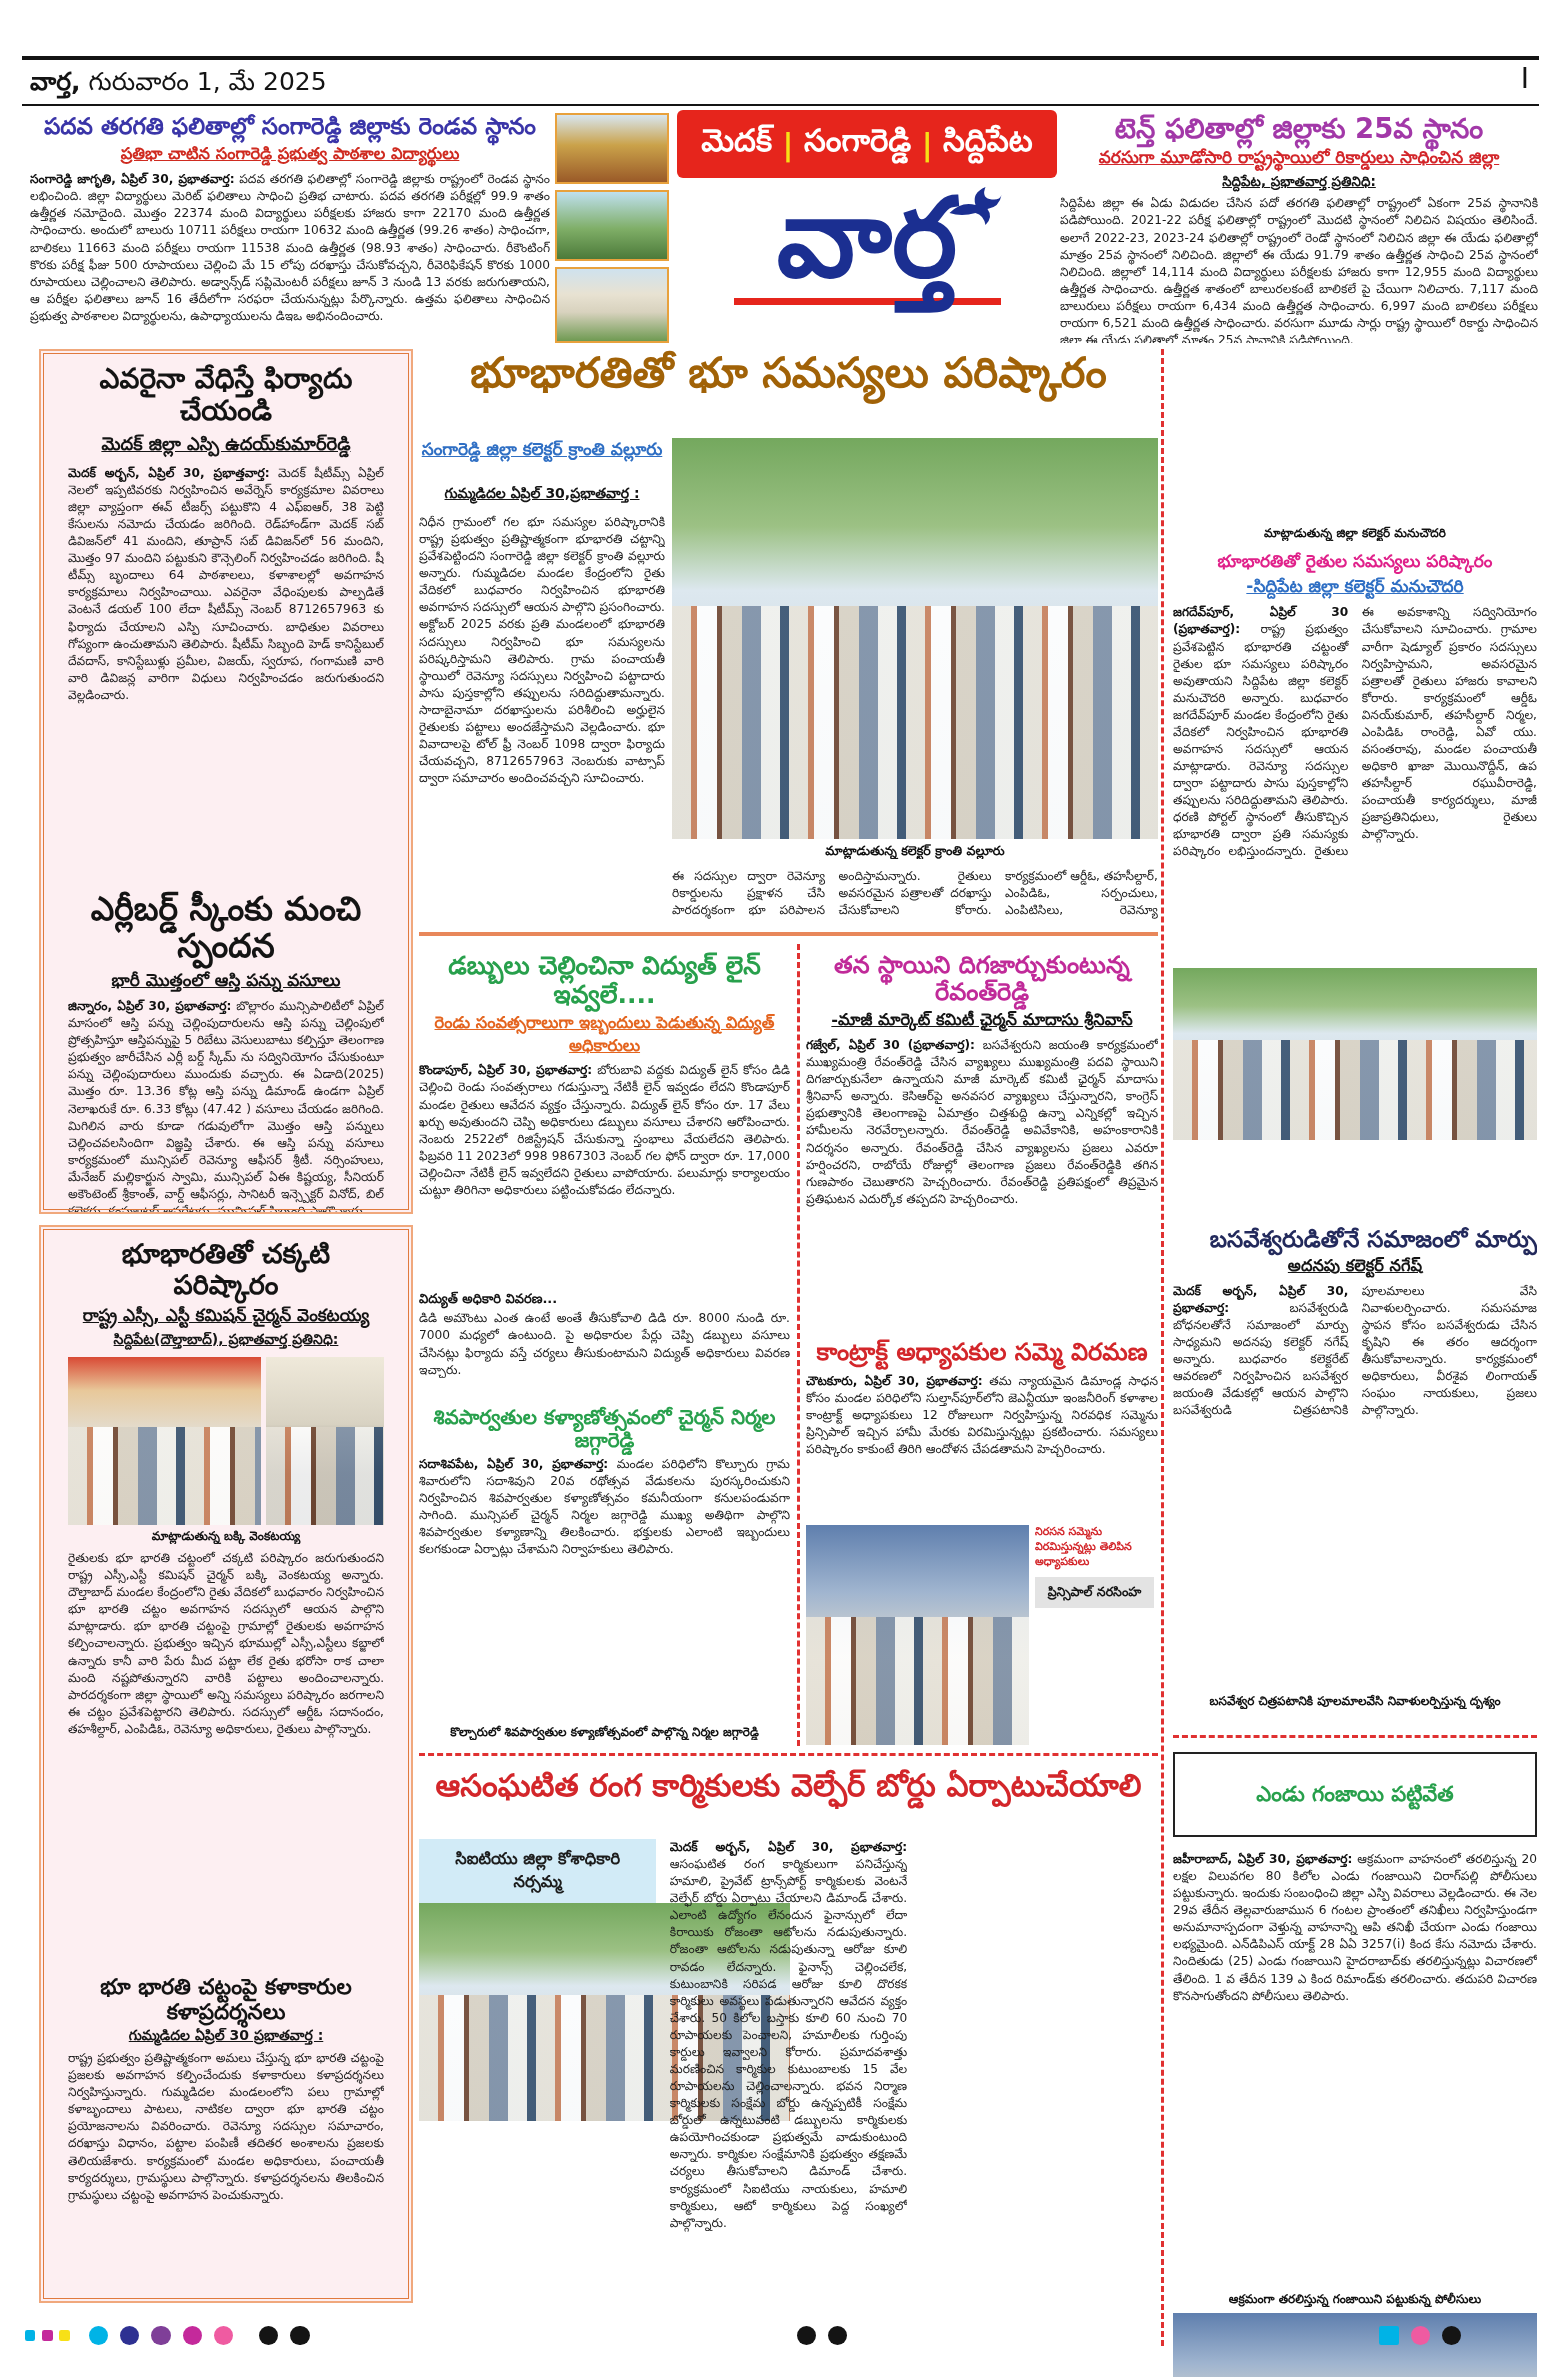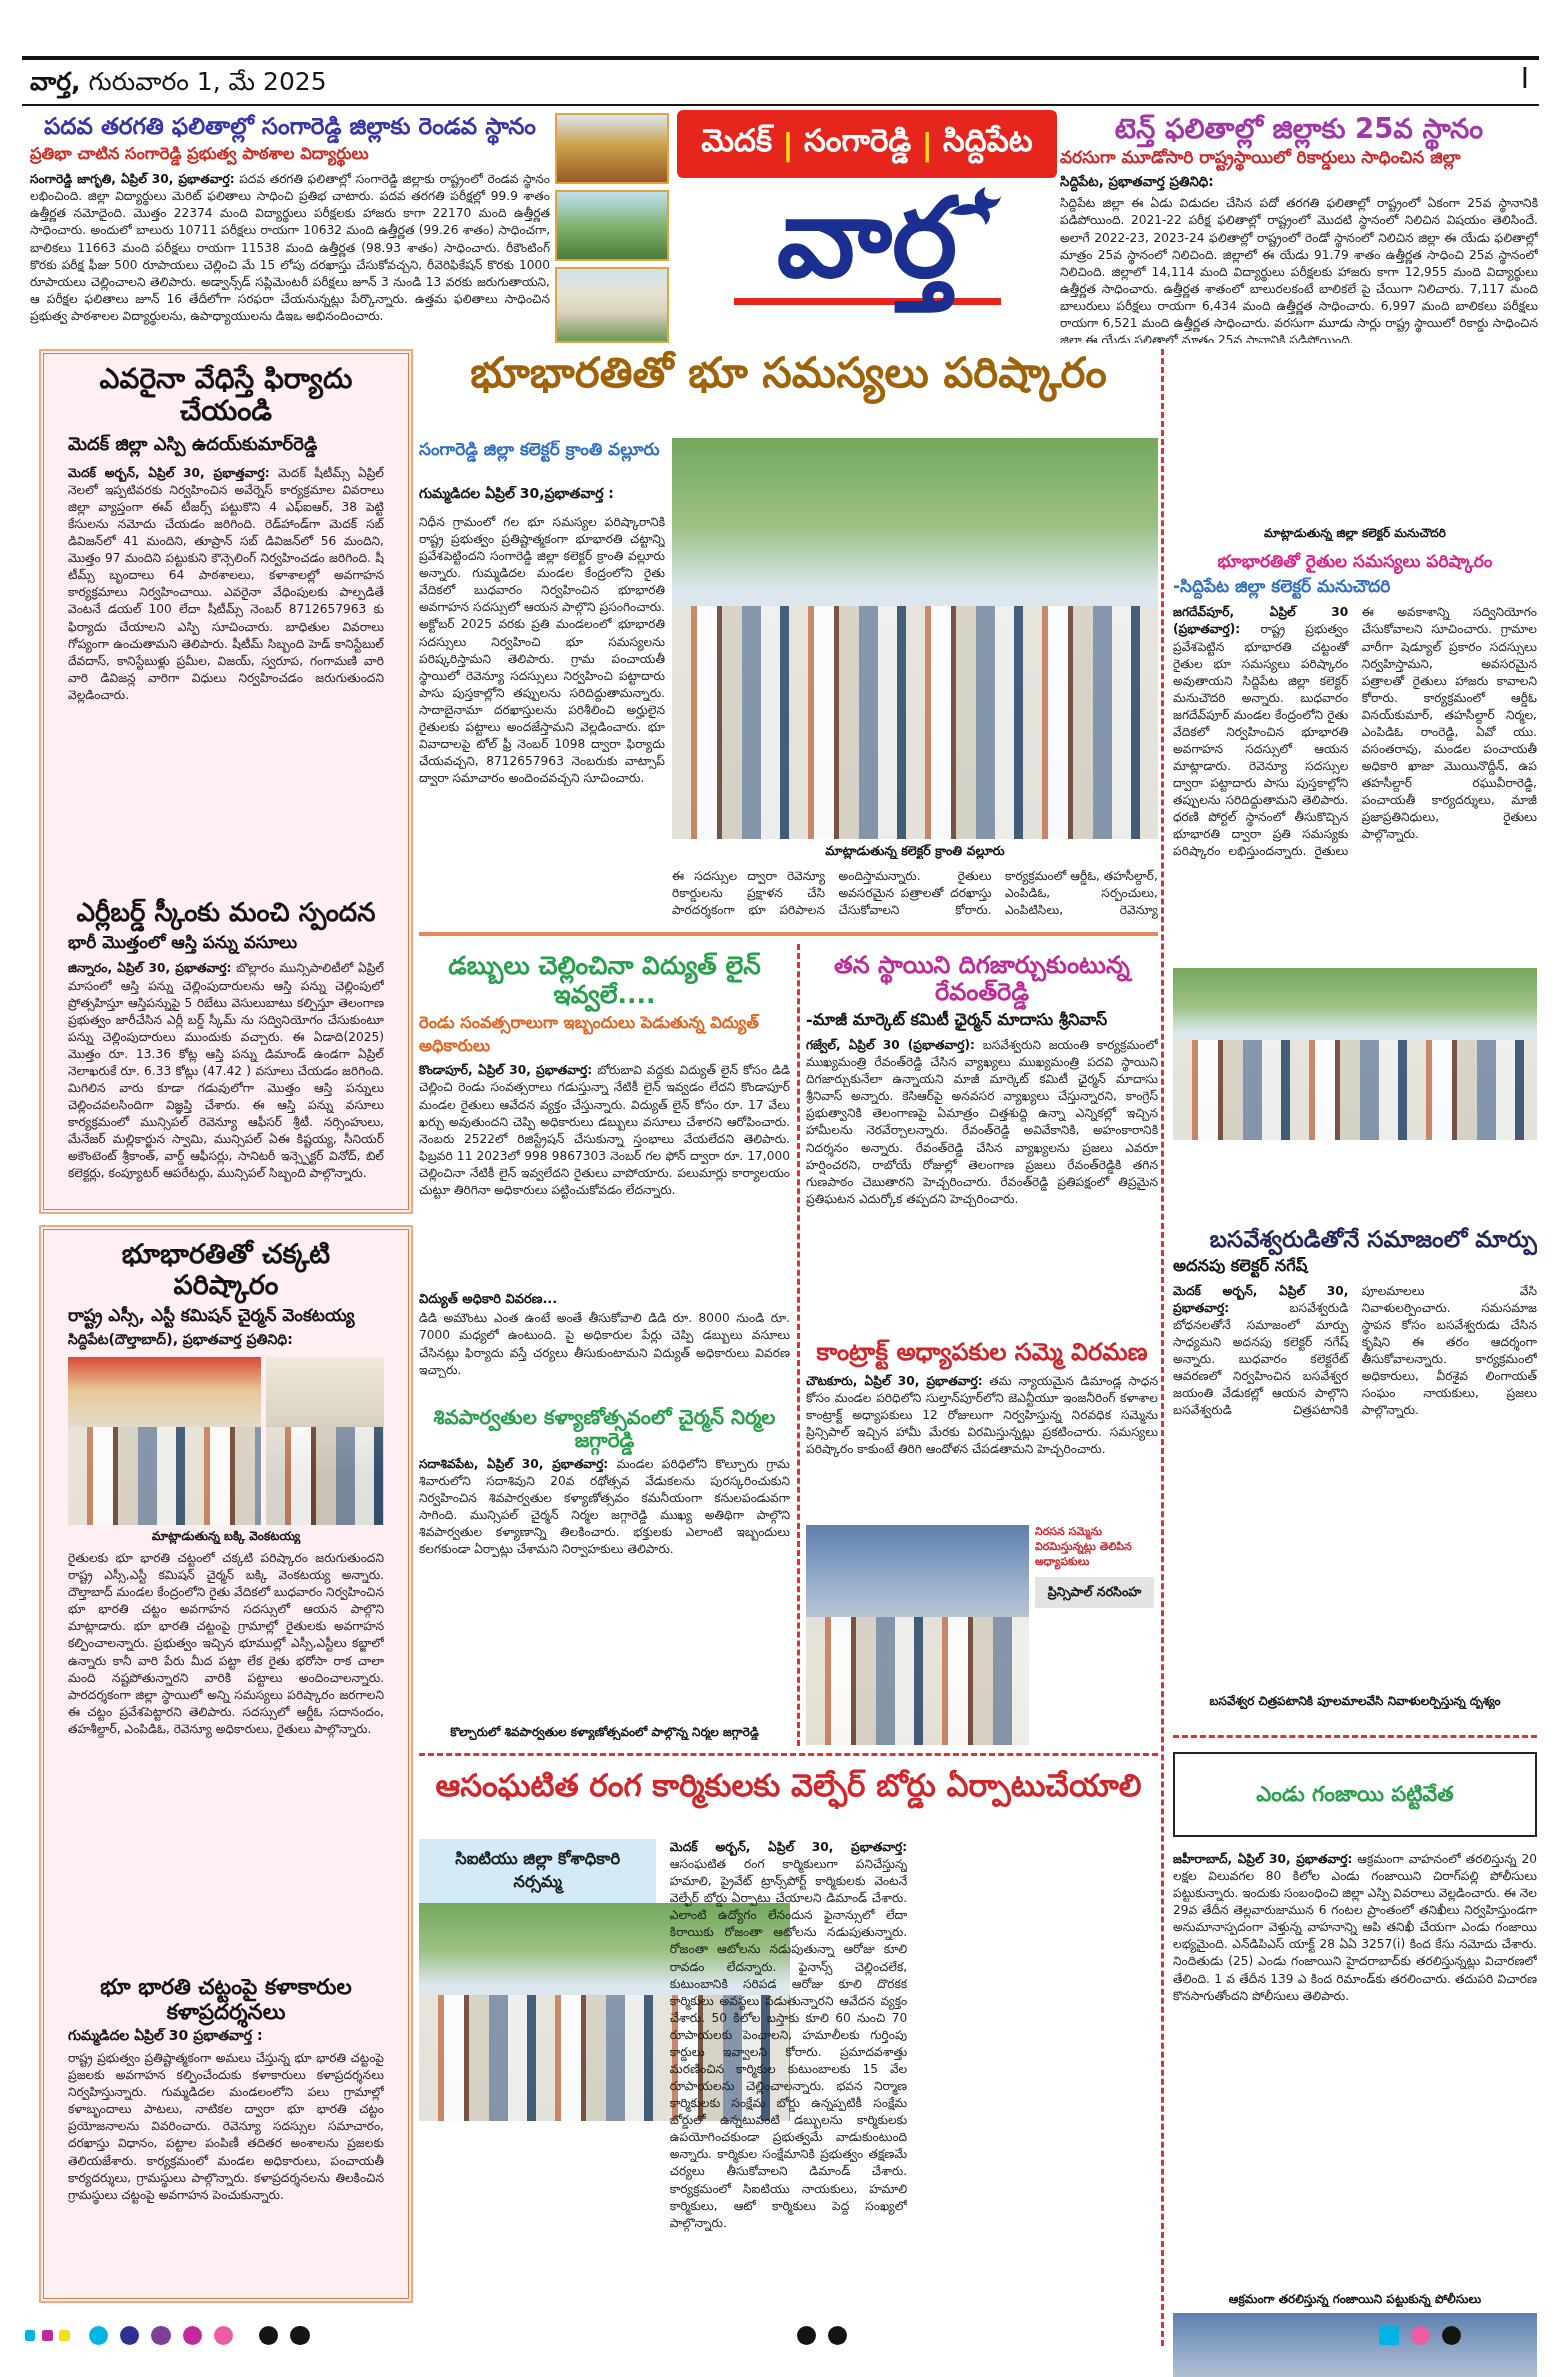--- a/index.html
+++ b/index.html
@@ -1,21 +1,21 @@
 <!DOCTYPE html>
 <html style="font-size:12px"><head>
 <meta charset="utf-8">
 <style>
   *{margin:0;padding:0;box-sizing:border-box;}
   html,body{background:#e9e9e9;}
   body{font-family:"DejaVu Sans","Liberation Sans",sans-serif;}
   .page{position:relative;width:1562px;height:2377px;background:#fff;margin:0 auto;overflow:hidden;color:#141414;}
   .abs{position:absolute;}
   .rule{background:#141414;}
-  .center{}
+  .center{text-align:center;text-decoration:underline;}
   .headline{font-weight:bold;line-height:1.14;text-align:center;}
   .body{font-size:12.2px;line-height:1.4;text-align:justify;color:#1c1c1c;overflow:hidden;}
   .dl{font-weight:bold;color:#111;}
   .caption{font-size:12px;font-weight:bold;text-align:center;color:#111;line-height:1.25;overflow:hidden;}
   .cols2{column-count:2;column-gap:13.4px;}
   .cols3{column-count:3;column-gap:13.4px;}
   .pinkbox{position:absolute;background:#fdeff2;border:2.2px solid #f0a87c;outline:0.7px solid #e07a3e;outline-offset:-5.2px;padding:12px 27px;overflow:hidden;}
   .photo{position:relative;overflow:hidden;background:linear-gradient(180deg,#74a85e 0%,#9cc184 22%,#dde8ef 38%,#cfdbe4 62%,#b9c7d1 100%);}
   .photo::after{content:"";position:absolute;left:0;right:0;bottom:0;height:58%;
     background:repeating-linear-gradient(90deg,#e8e4da 0 19.3px,#c87f5a 19.3px 25px,#ffffff 25px 45px,#6f4530 45px 50px,#d9d2c4 50px 70px,#7d8fa6 70px 89px,#f2f2ee 89px 108px,#35506e 108px 117px);
@@ -80,21 +80,21 @@
     <div class="headline" style="font-size:27.5px;color:#a238a8;">టెన్త్ ఫలితాల్లో జిల్లాకు 25వ స్థానం</div>
     <div class="center" style="font-size:17px;color:#d3262a;font-weight:bold;margin:3px 0;">వరసుగా మూడోసారి రాష్ట్రస్థాయిలో రికార్డులు సాధించిన జిల్లా</div>
     <div class="center" style="font-size:13.4px;font-weight:bold;margin-bottom:3px;">సిద్దిపేట, ప్రభాతవార్త ప్రతినిధి:</div>
     <p class="body" style="height:148px;"><span>సిద్దిపేట జిల్లా ఈ ఏడు విడుదల చేసిన పదో తరగతి ఫలితాల్లో రాష్ట్రంలో ఏకంగా 25వ స్థానానికి పడిపోయింది. 2021-22 పరీక్ష ఫలితాల్లో రాష్ట్రంలో మొదటి స్థానంలో నిలిచిన విషయం తెలిసిందే. అలాగే 2022-23, 2023-24 ఫలితాల్లో రాష్ట్రంలో రెండో స్థానంలో నిలిచిన జిల్లా ఈ యేడు ఫలితాల్లో మాత్రం 25వ స్థానంలో నిలిచింది. జిల్లాలో ఈ యేడు 91.79 శాతం ఉత్తీర్ణత సాధించి 25వ స్థానంలో నిలిచింది. జిల్లాలో 14,114 మంది విద్యార్థులు పరీక్షలకు హాజరు కాగా 12,955 మంది విద్యార్థులు ఉత్తీర్ణత సాధించారు. ఉత్తీర్ణత శాతంలో బాలురలకంటే బాలికలే పై చేయిగా నిలిచారు. 7,117 మంది బాలురులు పరీక్షలు రాయగా 6,434 మంది ఉత్తీర్ణత సాధించారు. 6,997 మంది బాలికలు పరీక్షలు రాయగా 6,521 మంది ఉత్తీర్ణత సాధించారు. వరసుగా మూడు సార్లు రాష్ట్ర స్థాయిలో రికార్డు సాధించిన జిల్లా ఈ యేడు ఫలితాల్లో మాత్రం 25వ స్థానానికి పడిపోయింది.</span></p>
   </div>
 
   <div class="pinkbox" style="left:39px;top:349px;width:374px;height:865px;">
     <div class="headline" style="font-size:28px;">ఎవరైనా వేధిస్తే ఫిర్యాదు చేయండి</div>
     <div class="center" style="font-size:18px;font-weight:bold;margin:6px 0;">మెదక్ జిల్లా ఎస్పి ఉదయ్‌కుమార్‌రెడ్డి</div>
     <p class="body" style="height:420px;"><b class="dl">మెదక్ అర్బన్, ఏప్రిల్ 30, ప్రభాత్తవార్త:</b> <span>మెదక్ షీటీమ్స్ ఏప్రిల్ నెలలో ఇప్పటివరకు నిర్వహించిన అవేర్నెస్ కార్యక్రమాల వివరాలు జిల్లా వ్యాప్తంగా ఈవ్ టీజర్స్ పట్టుకొని 4 ఎఫ్ఐఆర్, 38 పెట్టి కేసులను నమోదు చేయడం జరిగింది. రెడ్‌హాండ్‌గా మెదక్ సబ్ డివిజన్‌లో 41 మందిని, తూప్రాన్ సబ్ డివిజన్‌లో 56 మందిని, మొత్తం 97 మందిని పట్టుకుని కౌన్సెలింగ్ నిర్వహించడం జరిగింది. షీ టీమ్స్ బృందాలు 64 పాఠశాలలు, కళాశాలల్లో అవగాహన కార్యక్రమాలు నిర్వహించాయి. ఎవరైనా వేధింపులకు పాల్పడితే వెంటనే డయల్ 100 లేదా షీటీమ్స్ నెంబర్ 8712657963 కు ఫిర్యాదు చేయాలని ఎస్పి సూచించారు. బాధితుల వివరాలు గోప్యంగా ఉంచుతామని తెలిపారు. షీటీమ్ సిబ్బంది హెడ్ కానిస్టేబుల్ దేవదాస్, కానిస్టేబుళ్లు ప్రమీల, విజయ్, స్వరూప, గంగామణి వారి వారి డివిజన్ల వారిగా విధులు నిర్వహించడం జరుగుతుందని వెల్లడించారు.</span></p>
-    <div class="headline" style="font-size:26px;margin-top:13px;">ఎర్లీబర్డ్ స్కీంకు మంచి స్పందన</div>
+    <div class="headline" style="font-size:33px;margin-top:5px;">ఎర్లీబర్డ్ స్కీంకు మంచి స్పందన</div>
     <div class="center" style="font-size:17px;font-weight:bold;margin:4.5px 0;">భారీ మొత్తంలో ఆస్తి పన్ను వసూలు</div>
     <p class="body" style="height:238px;"><b class="dl">జిన్నారం, ఏప్రిల్ 30, ప్రభాతవార్త:</b> <span>బొల్లారం మున్సిపాలిటీలో ఏప్రిల్ మాసంలో ఆస్తి పన్ను చెల్లింపుదారులను ఆస్తి పన్ను చెల్లింపులో ప్రోత్సహిస్తూ ఆస్తిపన్నుపై 5 రిబేటు వెసులుబాటు కల్పిస్తూ తెలంగాణ ప్రభుత్వం జారీచేసిన ఎర్లీ బర్డ్ స్కీమ్ ను సద్వినియోగం చేసుకుంటూ పన్ను చెల్లింపుదారులు ముందుకు వచ్చారు. ఈ ఏడాది(2025) మొత్తం రూ. 13.36 కోట్ల ఆస్తి పన్ను డిమాండ్ ఉండగా ఏప్రిల్ నెలాఖరుకే రూ. 6.33 కోట్లు (47.42 ) వసూలు చేయడం జరిగింది. మిగిలిన వారు కూడా గడువులోగా మొత్తం ఆస్తి పన్నులు చెల్లించవలసిందిగా విజ్ఞప్తి చేశారు. ఈ ఆస్తి పన్ను వసూలు కార్యక్రమంలో మున్సిపల్ రెవెన్యూ ఆఫీసర్ శ్రీటీ. నర్సింహులు, మేనేజర్ మల్లికార్జున స్వామి, మున్సిపల్ ఏఈ కిష్టయ్య, సీనియర్ అకౌంటెంట్ శ్రీకాంత్, వార్డ్ ఆఫీసర్లు, సానిటరీ ఇన్స్పెక్టర్ వినోద్, బిల్ కలెక్టర్లు, కంప్యూటర్ ఆపరేటర్లు, మున్సిపల్ సిబ్బంది పాల్గొన్నారు.</span></p>
   </div>
 
   <div class="pinkbox" style="left:39px;top:1225px;width:374px;height:1078px;">
     <div class="headline" style="font-size:27px;">భూభారతితో చక్కటి పరిష్కారం</div>
     <div class="center" style="font-size:17px;font-weight:bold;margin:4.5px 0 1.5px;">రాష్ట్ర ఎస్సీ, ఎస్టీ కమిషన్ చైర్మన్  వెంకటయ్య</div>
     <div class="center" style="font-size:14px;font-weight:bold;margin-bottom:6px;">సిద్దిపేట(దౌల్తాబాద్), ప్రభాతవార్త ప్రతినిధి:</div>
     <div style="display:flex;gap:4.5px;">
       <div class="photo ph-red" style="width:62%;height:168px;"></div>

